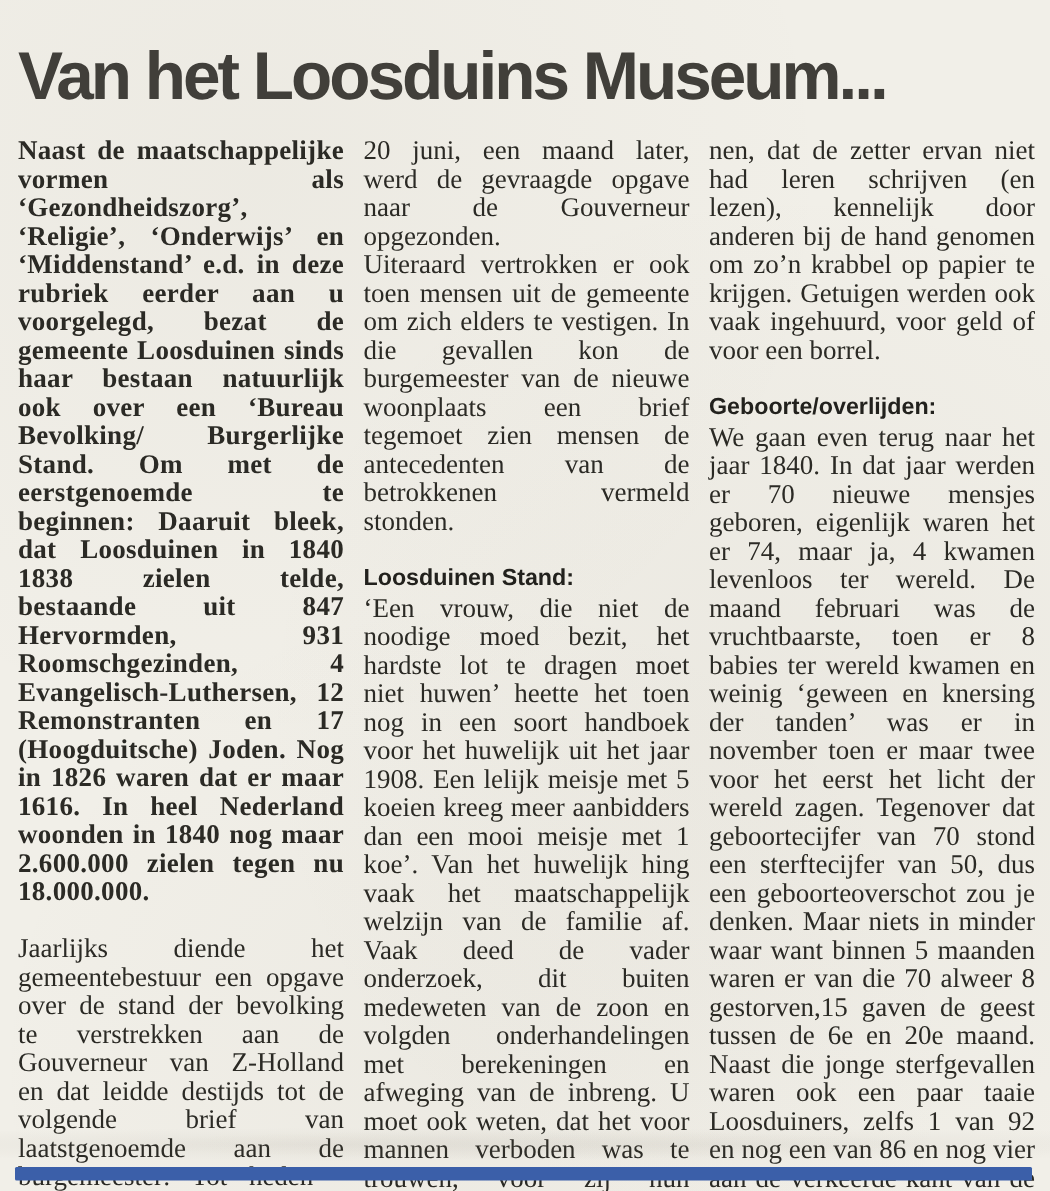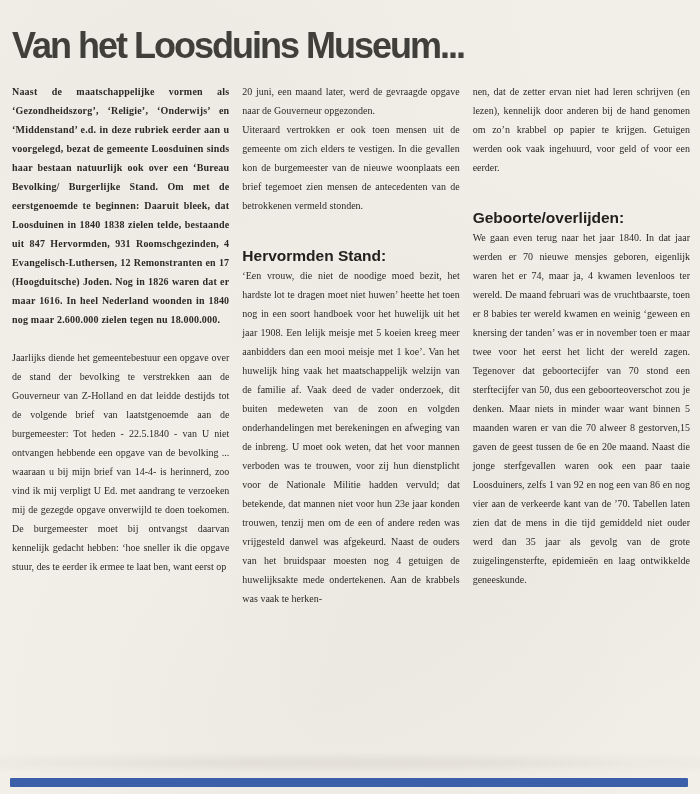--- a/index.html
+++ b/index.html
@@ -16,52 +16,52 @@
       radial-gradient(circle at 75% 60%, rgba(120,110,90,0.05), transparent 50%),
       radial-gradient(circle at 45% 90%, rgba(120,110,90,0.04), transparent 40%);
     overflow: hidden;
     font-family: "Liberation Serif", serif;
   }
   .title {
     margin: 0;
     padding: 27px 8px 0 12px;
     font-family: "Liberation Sans", sans-serif;
     font-weight: 700;
-    font-size: 36px;
+    font-size: 45px;
     letter-spacing: -2px;
     line-height: 1.05;
     color: #413f3a;
     white-space: nowrap;
   }
   .columns {
     display: flex;
     gap: 13px;
     padding: 17px 10px 0 12px;
   }
   .col {
     flex: 1;
     min-width: 0;
   }
   .col p {
     margin: 0;
     font-family: "Liberation Serif", serif;
-    font-size: 10px;
+    font-size: 18px;
     line-height: 19px;
     text-align: justify;
     color: #2b2a25;
   }
   .lead {
     font-weight: 700;
     letter-spacing: 0.2px;
   }
   .gap-after {
     margin-bottom: 19px !important;
   }
   .subhead {
-    margin: 31px 0 1px 0;
+    margin: 19px 0 1px 0;
     font-family: "Liberation Sans", sans-serif;
     font-weight: 700;
     font-size: 15.5px;
     line-height: 19px;
     color: #22211d;
     text-align: left;
   }
   .rule {
     position: absolute;
     left: 10px;
@@ -92,26 +92,26 @@
   <div class="columns">
 
     <div class="col">
       <p class="lead gap-after">Naast de maatschappelijke vormen als ‘Gezondheidszorg’, ‘Religie’, ‘Onderwijs’ en ‘Middenstand’ e.d. in deze rubriek eerder aan u voorgelegd, bezat de gemeente Loosduinen sinds haar bestaan natuurlijk ook over een ‘Bureau Bevolking/ Burgerlijke Stand. Om met de eerstgenoemde te beginnen: Daaruit bleek, dat Loosduinen in 1840 1838 zielen telde, bestaande uit 847 Hervormden, 931 Roomschgezinden, 4 Evangelisch-Luthersen, 12 Remonstranten en 17 (Hoogduitsche) Joden. Nog in 1826 waren dat er maar 1616. In heel Nederland woonden in 1840 nog maar 2.600.000 zielen tegen nu 18.000.000.</p>
       <p>Jaarlijks diende het gemeentebestuur een opgave over de stand der bevolking te verstrekken aan de Gouverneur van Z-Holland en dat leidde destijds tot de volgende brief van laatstgenoemde aan de burgemeester: Tot heden - 22.5.1840 - van U niet ontvangen hebbende een opgave van de bevolking ... waaraan u bij mijn brief van 14-4- is herinnerd, zoo vind ik mij verpligt U Ed. met aandrang te verzoeken mij de gezegde opgave onverwijld te doen toekomen. De burgemeester moet bij ontvangst daarvan kennelijk gedacht hebben: ‘hoe sneller ik die opgave stuur, des te eerder ik ermee te laat ben, want eerst op</p>
     </div>
 
     <div class="col">
       <p>20 juni, een maand later, werd de gevraagde opgave naar de Gouverneur opgezonden.</p>
       <p>Uiteraard vertrokken er ook toen mensen uit de gemeente om zich elders te vestigen. In die gevallen kon de burgemeester van de nieuwe woonplaats een brief tegemoet zien mensen de antecedenten van de betrokkenen vermeld stonden.</p>
-      <h2 class="subhead">Hervormden Stand:</h2>
+      <h2 class="subhead">Loosduinen Stand:</h2>
       <p>‘Een vrouw, die niet de noodige moed bezit, het hardste lot te dragen moet niet huwen’ heette het toen nog in een soort handboek voor het huwelijk uit het jaar 1908. Een lelijk meisje met 5 koeien kreeg meer aanbidders dan een mooi meisje met 1 koe’. Van het huwelijk hing vaak het maatschappelijk welzijn van de familie af. Vaak deed de vader onderzoek, dit buiten medeweten van de zoon en volgden onderhandelingen met berekeningen en afweging van de inbreng. U moet ook weten, dat het voor mannen verboden was te trouwen, voor zij hun dienstplicht voor de Nationale Militie hadden vervuld; dat betekende, dat mannen niet voor hun 23e jaar konden trouwen, tenzij men om de een of andere reden was vrijgesteld danwel was afgekeurd. Naast de ouders van het bruidspaar moesten nog 4 getuigen de huwelijksakte mede ondertekenen. Aan de krabbels was vaak te herken-</p>
     </div>
 
     <div class="col">
-      <p>nen, dat de zetter ervan niet had leren schrijven (en lezen), kennelijk door anderen bij de hand genomen om zo’n krabbel op papier te krijgen. Getuigen werden ook vaak ingehuurd, voor geld of voor een eerder.</p>
+      <p>nen, dat de zetter ervan niet had leren schrijven (en lezen), kennelijk door anderen bij de hand genomen om zo’n krabbel op papier te krijgen. Getuigen werden ook vaak ingehuurd, voor geld of voor een borrel.</p>
       <h2 class="subhead">Geboorte/overlijden:</h2>
       <p>We gaan even terug naar het jaar 1840. In dat jaar werden er 70 nieuwe mensjes geboren, eigenlijk waren het er 74, maar ja, 4 kwamen levenloos ter wereld. De maand februari was de vruchtbaarste, toen er 8 babies ter wereld kwamen en weinig ‘geween en knersing der tanden’ was er in november toen er maar twee voor het eerst het licht der wereld zagen. Tegenover dat geboortecijfer van 70 stond een sterftecijfer van 50, dus een geboorteoverschot zou je denken. Maar niets in minder waar want binnen 5 maanden waren er van die 70 alweer 8 gestorven,15 gaven de geest tussen de 6e en 20e maand. Naast die jonge sterfgevallen waren ook een paar taaie Loosduiners, zelfs 1 van 92 en nog een van 86 en nog vier aan de verkeerde kant van de ’70. Tabellen laten zien dat de mens in die tijd gemiddeld niet ouder werd dan 35 jaar als gevolg van de grote zuigelingensterfte, epidemieën en laag ontwikkelde geneeskunde.</p>
 
     </div>
 
   </div>
 
   <div class="ghosting"></div>
   <div class="rule"></div>
 

